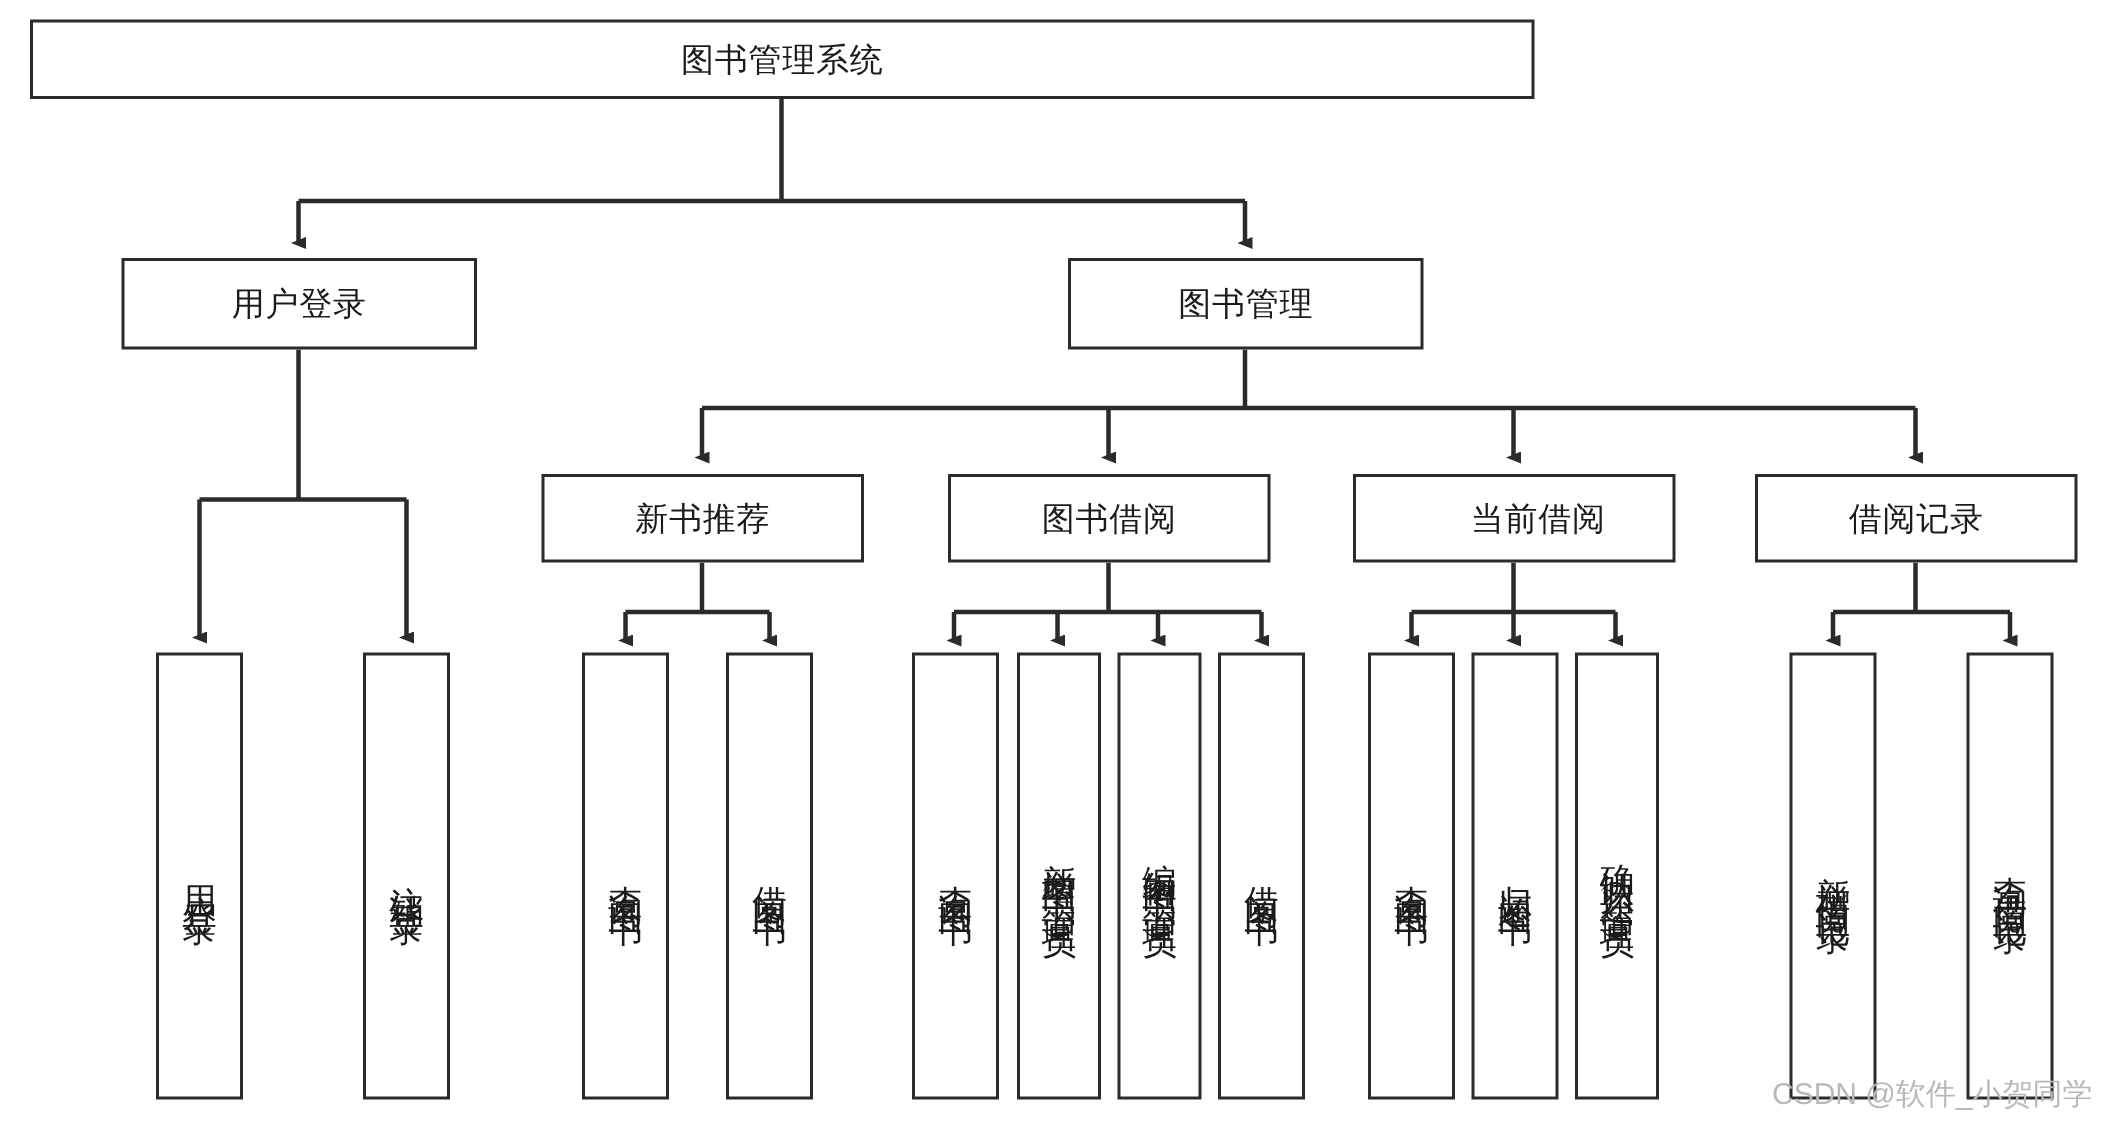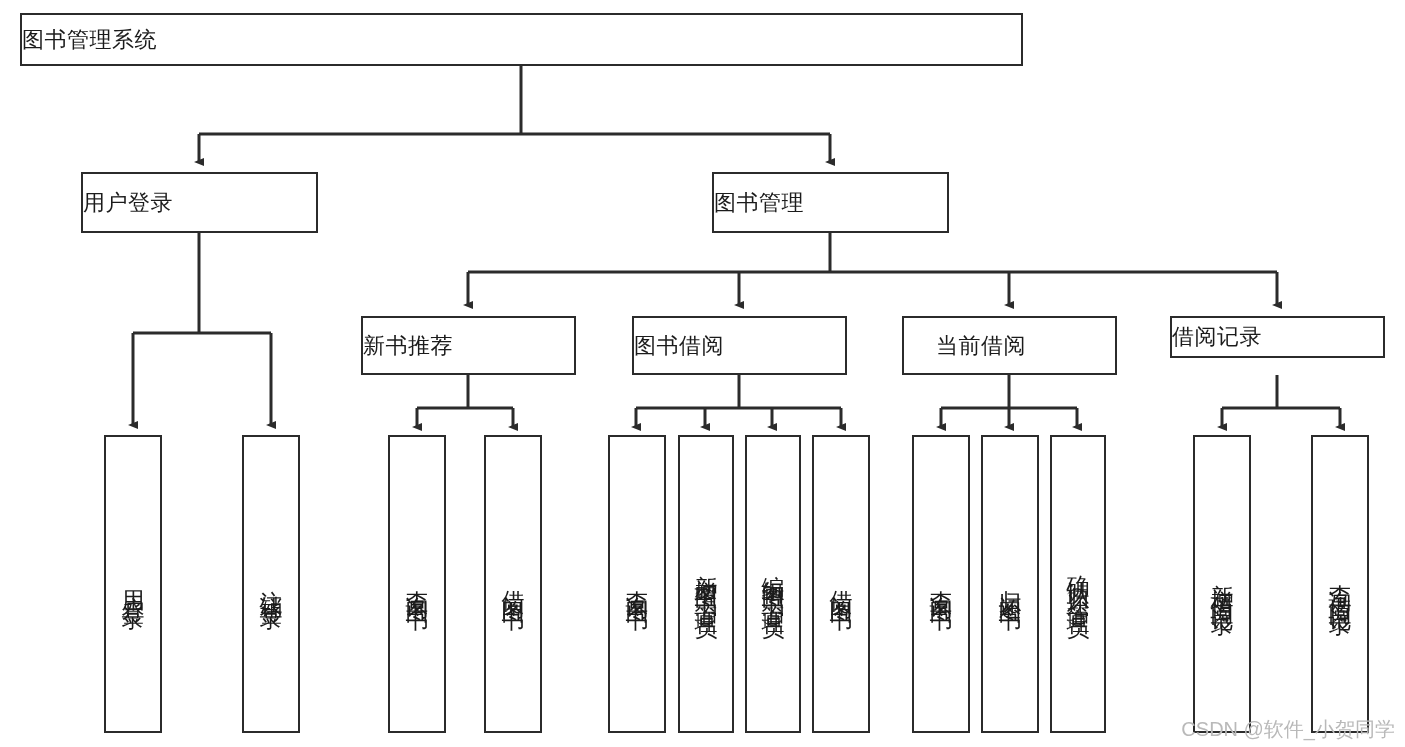--- a/index.html
+++ b/index.html
@@ -13,20 +13,21 @@
 
   svg#edges{position:absolute;left:0;top:0;width:1405px;height:747px;}
 
   .node{
     position:absolute;
     box-sizing:border-box;
     background:#ffffff;
     border:2.5px solid #2b2b2b;
     display:flex;
     align-items:center;
+    justify-content:center;
     color:#1b1b1b;
   }
   .node .lbl{
     font-size:22px;
     line-height:1.08;
     letter-spacing:.5px;
     white-space:nowrap;
     text-align:center;
   }
 
@@ -124,21 +125,21 @@
 
   <div class="node" style="left:632px;top:316px;width:215px;height:59px;">
     <span class="lbl">图书借阅</span>
   </div>
   <div class="node" style="left:361px;top:316px;width:215px;height:59px;">
     <span class="lbl">新书推荐</span>
   </div>
   <div class="node" style="left:902px;top:316px;width:215px;height:59px;padding-left:32px;">
     <span class="lbl">当前借阅</span>
   </div>
-  <div class="node" style="left:1170px;top:316px;width:215px;height:42px;">
+  <div class="node" style="left:1170px;top:316px;width:215px;height:59px;">
     <span class="lbl">借阅记录</span>
   </div>
 
   <div class="node vert" style="left:104px;top:435px;width:58px;height:298px;">
     <span class="lbl">用户登录</span>
   </div>
   <div class="node vert" style="left:242px;top:435px;width:58px;height:298px;">
     <span class="lbl">注销登录</span>
   </div>
 

